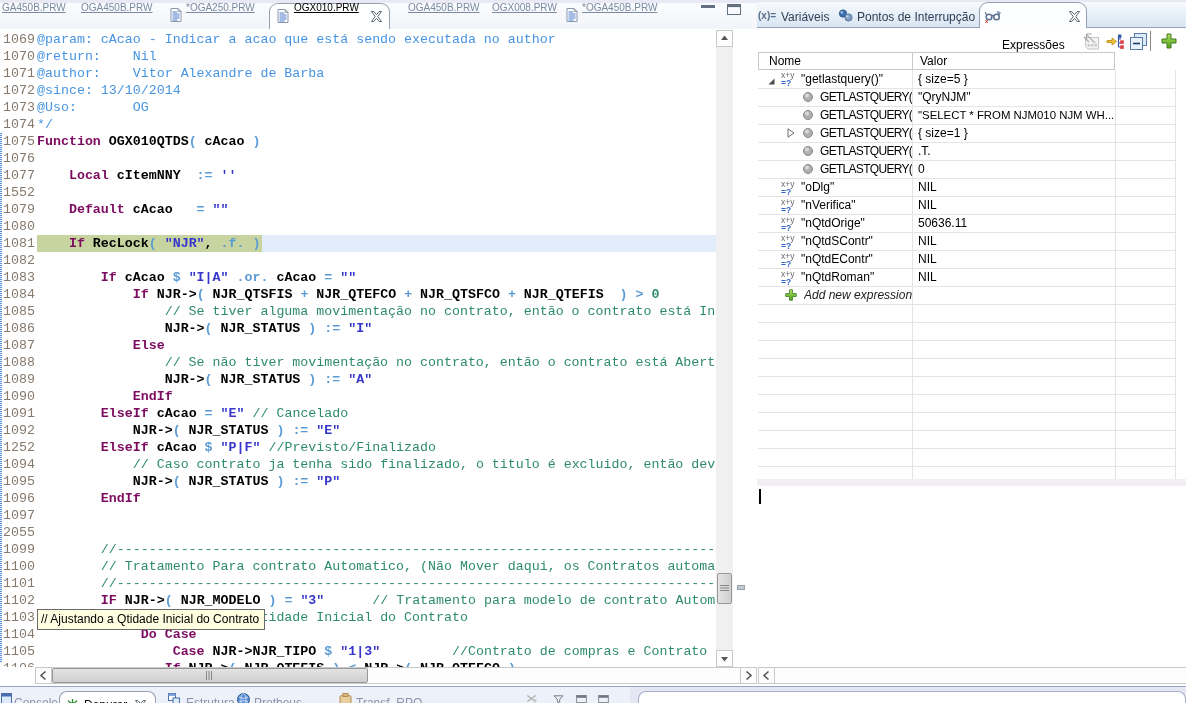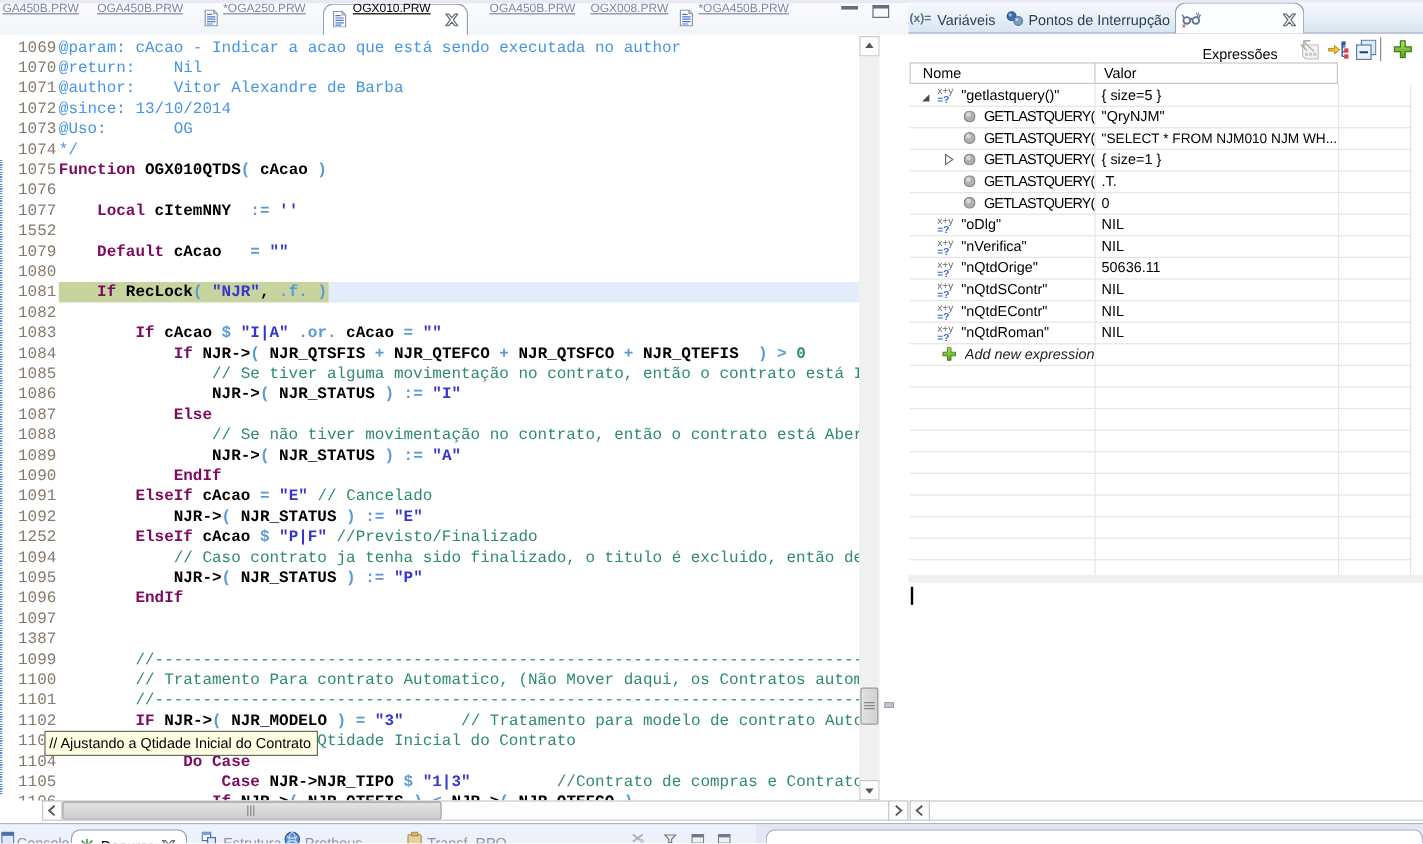--- a/index.html
+++ b/index.html
@@ -5,21 +5,21 @@
 * { margin:0; padding:0; box-sizing:border-box; }
 html,body { width:1186px; height:703px; overflow:hidden; background:#fff;
   font-family:"Liberation Sans", sans-serif; }
 .abs { position:absolute; }
 #stage { position:relative; width:1186px; height:703px; background:#fff; overflow:hidden; }
 #topstrip { left:0; top:0; width:1186px; height:3px; background:#e9e9f5; }
 #etabbar { left:0; top:3px; width:757px; height:26px; background:linear-gradient(#fbfcfe,#f1f4f9); }
 .etab { position:absolute; top:2px; font-size:10px; color:#7c8aa0; white-space:nowrap;text-decoration:underline; }
 #eactive { position:absolute; left:269px; top:3px; width:121px; height:27px;
   background:#fff; border:1px solid #96a0b4; border-bottom:none; border-radius:9px 9px 0 0; }
-#code { left:12px; top:29px; width:804px; height:638px; overflow:hidden; background:#fff; }
+#code { left:0; top:29px; width:804px; height:638px; overflow:hidden; background:#fff; }
 .cl { position:absolute; left:0; height:17px; line-height:17px; white-space:pre;
   font-family:"Liberation Mono", monospace; font-size:13.3px; font-weight:bold; color:#000; width:716px; overflow:hidden; }
 .ln { position:absolute; left:3px; height:17px; line-height:17px; white-space:pre;
   font-family:"Liberation Mono", monospace; font-size:13.3px; color:#86796d; z-index:3;}
 .codetext { position:absolute; left:37px; top:0; }
 .bc { color:#4795e2; font-weight:normal; }
 .cm { color:#2e8b6e; font-weight:normal; }
 .kw { color:#7c0a5f; }
 .st { color:#3636cc; }
 .op { color:#5b9bd5; }
@@ -103,21 +103,21 @@
 <div class="cl" style="top:393px;"><span class="codetext">            NJR-&gt;<span class="op">(</span> NJR_STATUS <span class="op">)</span> <span class="op">:=</span> <span class="st">"E"</span></span></div>
 <div class="ln" style="top:410px;">1252</div>
 <div class="cl" style="top:410px;"><span class="codetext">        <span class="kw">ElseIf</span> cAcao <span class="op">$</span> <span class="st">"P|F"</span> <span class="cm">//Previsto/Finalizado</span></span></div>
 <div class="ln" style="top:427px;">1094</div>
 <div class="cl" style="top:427px;"><span class="codetext">            <span class="cm">// Caso contrato ja tenha sido finalizado, o titulo é excluido, então deve</span></span></div>
 <div class="ln" style="top:444px;">1095</div>
 <div class="cl" style="top:444px;"><span class="codetext">            NJR-&gt;<span class="op">(</span> NJR_STATUS <span class="op">)</span> <span class="op">:=</span> <span class="st">"P"</span></span></div>
 <div class="ln" style="top:461px;">1096</div>
 <div class="cl" style="top:461px;"><span class="codetext">        <span class="kw">EndIf</span></span></div>
 <div class="ln" style="top:478px;">1097</div>
-<div class="ln" style="top:495px;">1387</div>
+<div class="ln" style="top:495px;">2055</div>
 <div class="ln" style="top:512px;">1099</div>
 <div class="cl" style="top:512px;"><span class="codetext">        <span class="cm">//-----------------------------------------------------------------------------------------------</span></span></div>
 <div class="ln" style="top:529px;">1100</div>
 <div class="cl" style="top:529px;"><span class="codetext">        <span class="cm">// Tratamento Para contrato Automatico, (Não Mover daqui, os Contratos automat</span></span></div>
 <div class="ln" style="top:546px;">1101</div>
 <div class="cl" style="top:546px;"><span class="codetext">        <span class="cm">//-----------------------------------------------------------------------------------------------</span></span></div>
 <div class="ln" style="top:563px;">1102</div>
 <div class="cl" style="top:563px;"><span class="codetext">        <span class="kw">IF</span> NJR-&gt;<span class="op">(</span> NJR_MODELO <span class="op">)</span> <span class="op">=</span> <span class="st">"3"</span>      <span class="cm">// Tratamento para modelo de contrato Automatic</span></span></div>
 <div class="ln" style="top:580px;">1103</div>
 <div class="cl" style="top:580px;"><span class="codetext">            <span class="cm">// Ajustando a Qtidade Inicial do Contrato</span></span></div>

